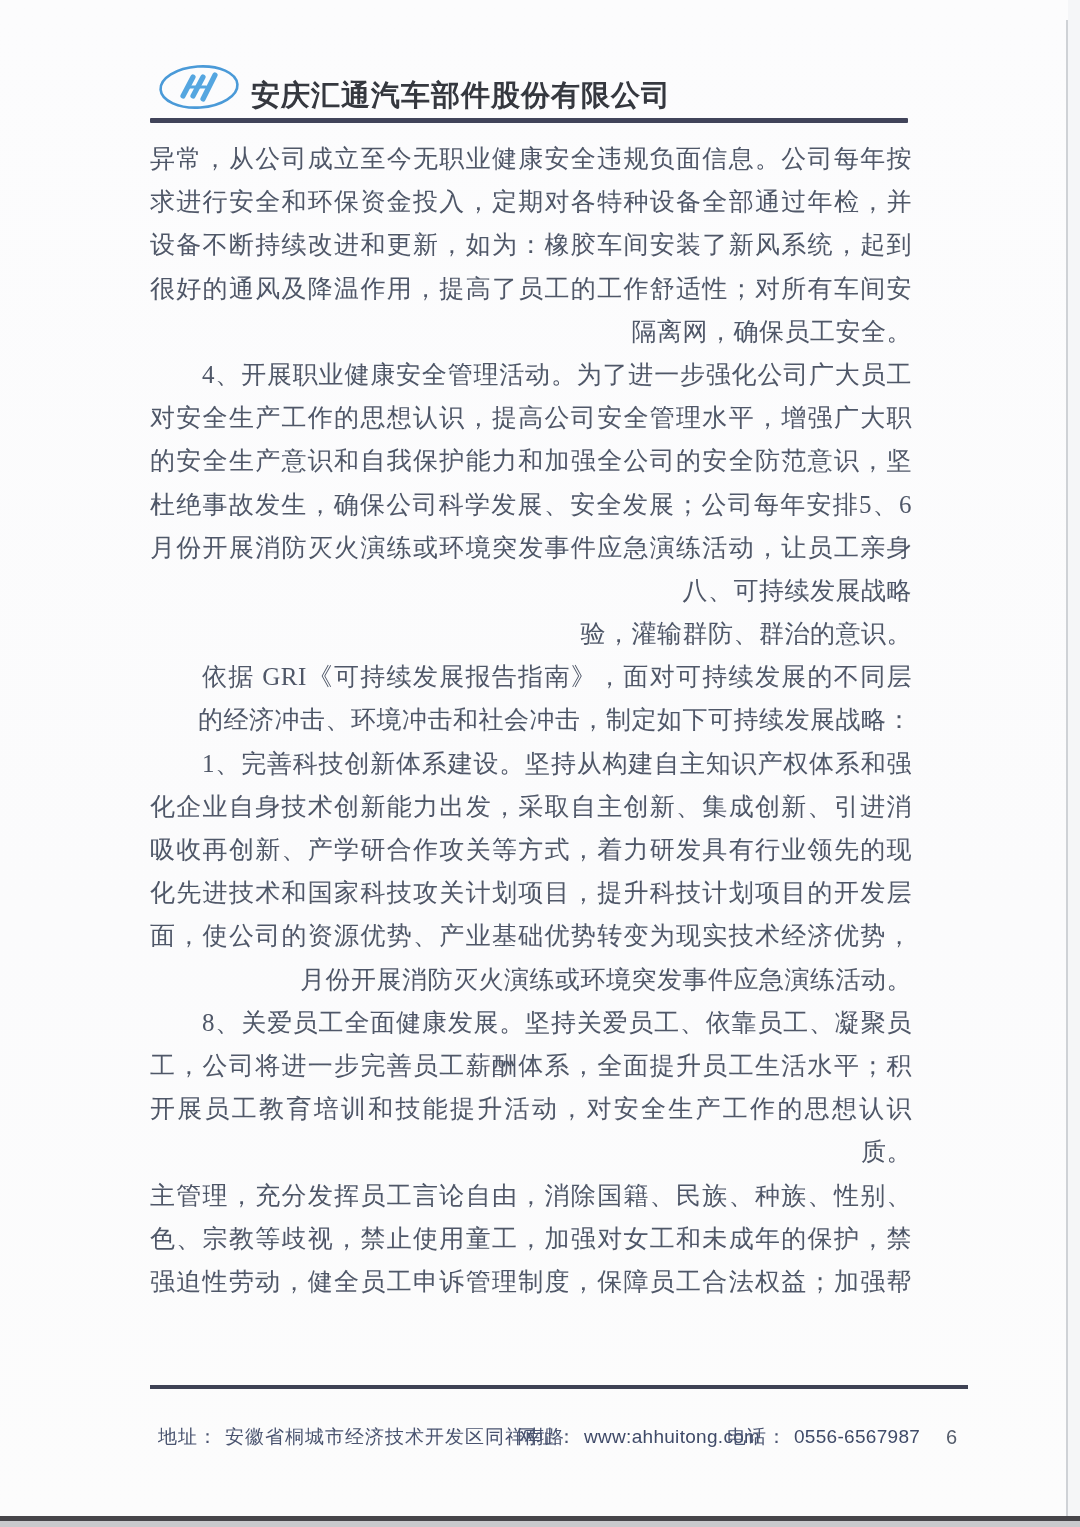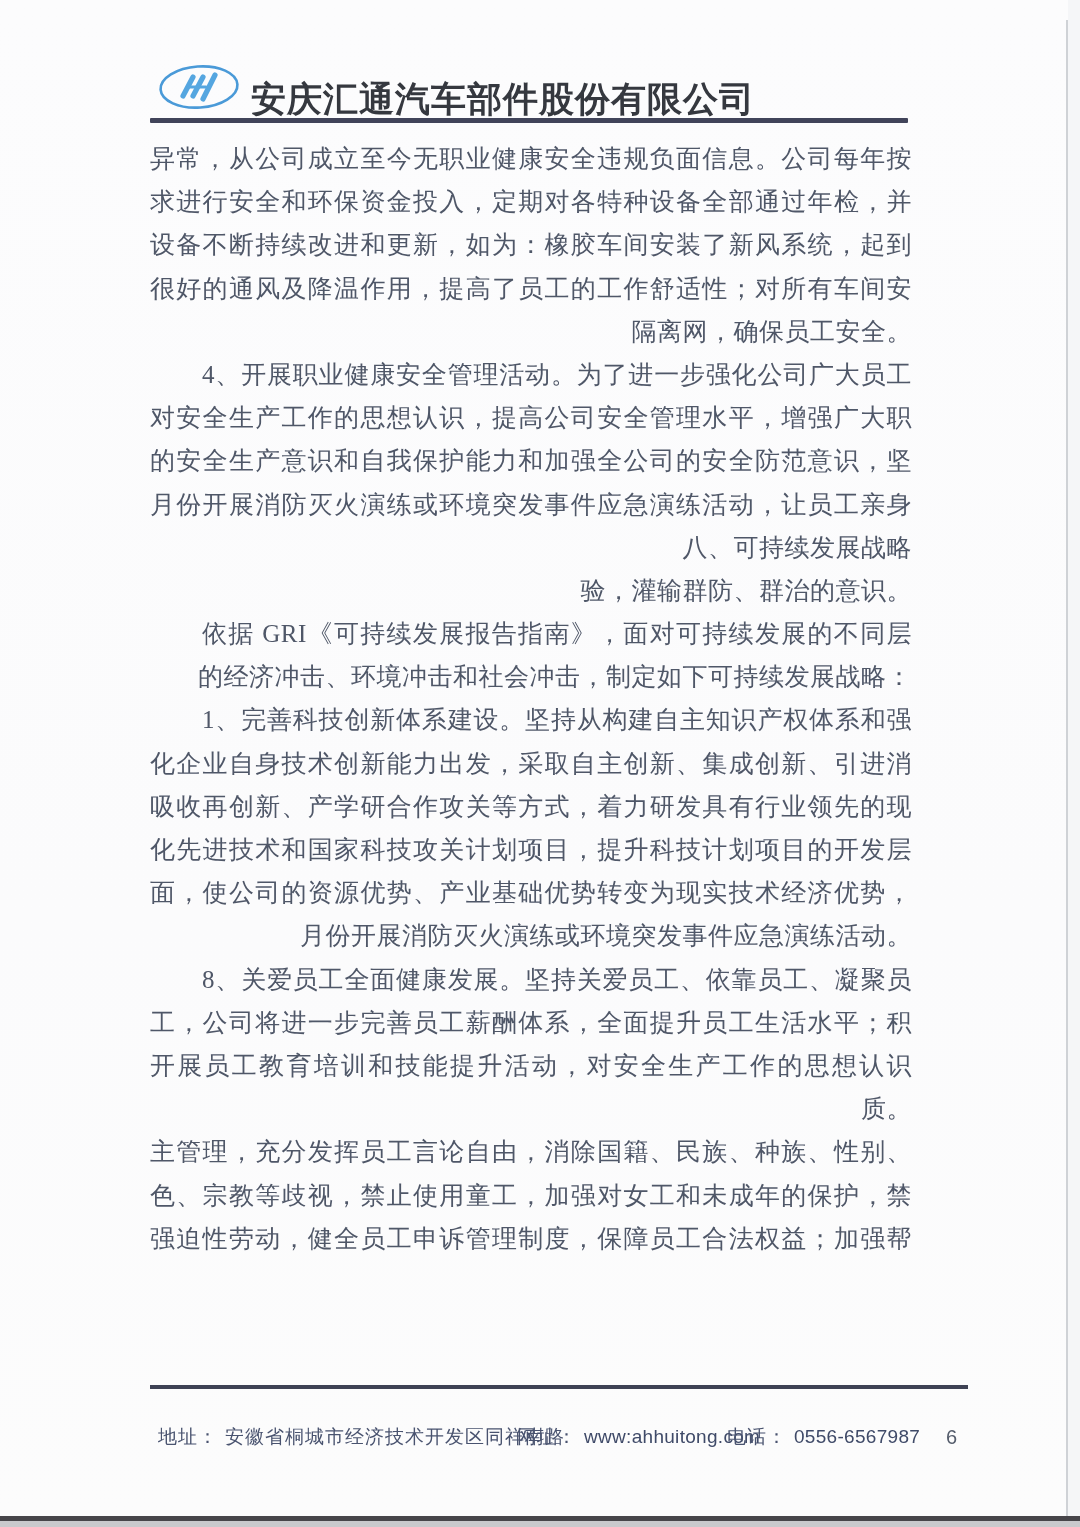--- a/index.html
+++ b/index.html
@@ -8,21 +8,21 @@
     background:#fbfbfc;
     font-family:"Liberation Serif","DejaVu Serif",serif;
   }
   .page{position:absolute;inset:0;background:linear-gradient(180deg,#fcfcfd 0%,#fbfbfc 60%,#fcfcfc 100%);}
 
   
   .logo{position:absolute;left:158px;top:64px;width:82px;height:48px;}
   .company-name{
     position:absolute;left:251px;top:76px;
     font-family:"Liberation Sans","DejaVu Sans",sans-serif;
-    font-size:35px;font-weight:700;color:#35383f;letter-spacing:1px;white-space:nowrap;
+    font-size:29px;font-weight:700;color:#35383f;letter-spacing:1px;white-space:nowrap;
   }
   .header-rule{position:absolute;left:150px;top:118px;width:758px;height:5px;background:#41445a;border-radius:1px;}
 
   
   .doc-body{position:absolute;left:150px;top:137px;width:762px;color:#4f5768;}
   .line{
     height:43.2px;line-height:43.2px;font-size:25px;
     overflow:hidden;text-align:right;letter-spacing:0.5px;
   }
   .line.fill{text-align:justify;text-align-last:justify;}
@@ -67,20 +67,21 @@
 
   <main class="doc-body" id="doc-body">
       <div class="line fill">异常，从公司成立至今无职业健康安全违规负面信息。公司每年按要</div>
       <div class="line fill">求进行安全和环保资金投入，定期对各特种设备全部通过年检，并对</div>
       <div class="line fill">设备不断持续改进和更新，如为：橡胶车间安装了新风系统，起到了</div>
       <div class="line fill">很好的通风及降温作用，提高了员工的工作舒适性；对所有车间安装</div>
       <div class="line">隔离网，确保员工安全。</div>
       <div class="line fill indent">4、开展职业健康安全管理活动。为了进一步强化公司广大员工</div>
       <div class="line fill">对安全生产工作的思想认识，提高公司安全管理水平，增强广大职工</div>
       <div class="line fill">的安全生产意识和自我保护能力和加强全公司的安全防范意识，坚决</div>
+      <div class="line fill">杜绝事故发生，确保公司科学发展、安全发展；公司每年安排5、6</div>
       <div class="line fill">月份开展消防灭火演练或环境突发事件应急演练活动，让员工亲身体</div>
       <div class="line indent">八、可持续发展战略</div>
       <div class="line">验，灌输群防、群治的意识。</div>
       <div class="line fill indent">依据 GRI《可持续发展报告指南》，面对可持续发展的不同层面</div>
       <div class="line">的经济冲击、环境冲击和社会冲击，制定如下可持续发展战略：</div>
       <div class="line fill indent">1、完善科技创新体系建设。坚持从构建自主知识产权体系和强</div>
       <div class="line fill">化企业自身技术创新能力出发，采取自主创新、集成创新、引进消化</div>
       <div class="line fill">吸收再创新、产学研合作攻关等方式，着力研发具有行业领先的现代</div>
       <div class="line fill">化先进技术和国家科技攻关计划项目，提升科技计划项目的开发层</div>
       <div class="line fill">面，使公司的资源优势、产业基础优势转变为现实技术经济优势，使</div>

